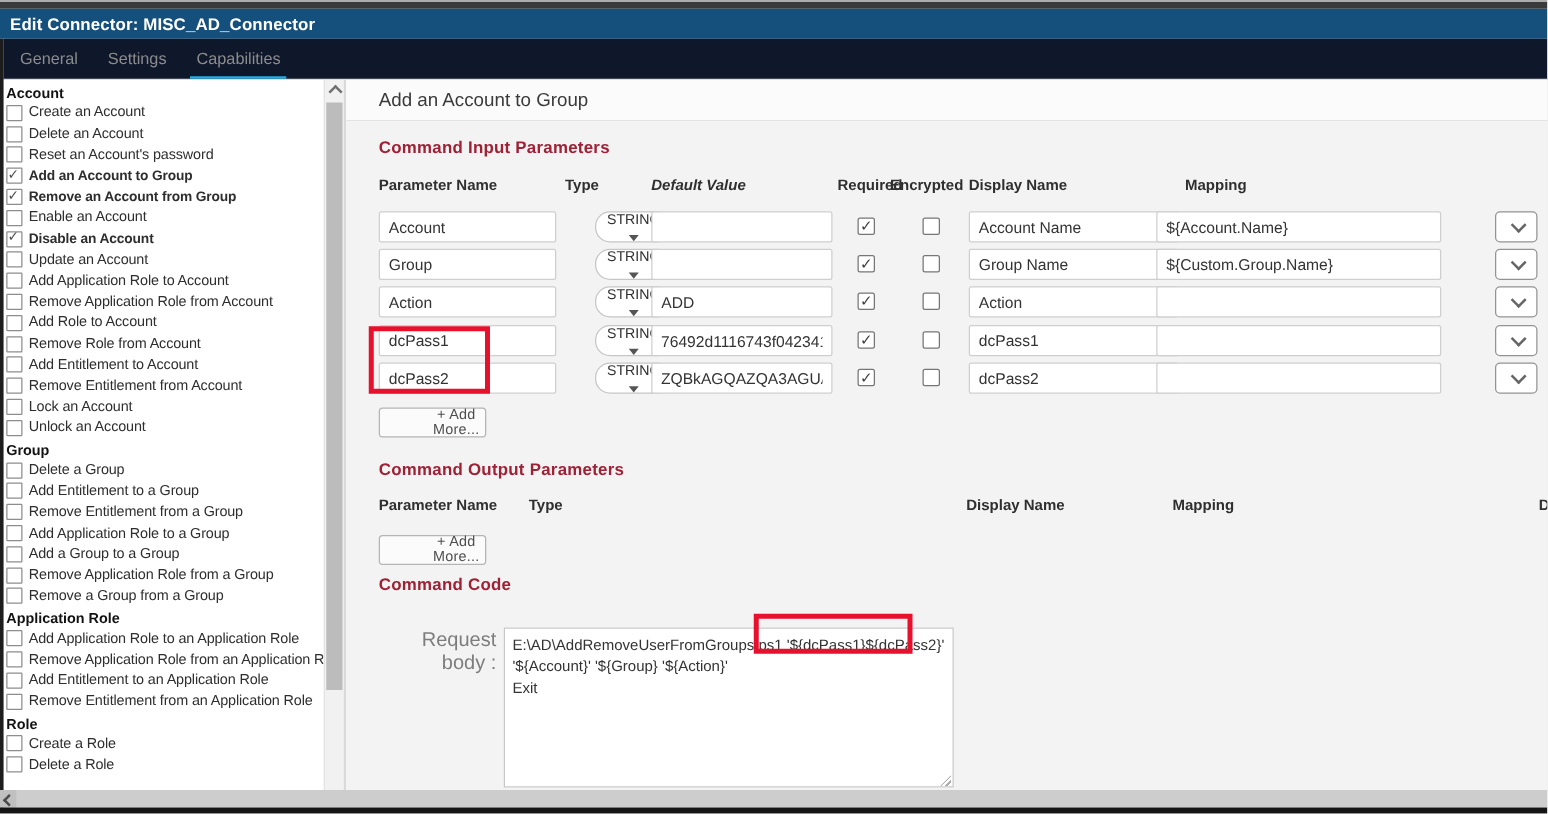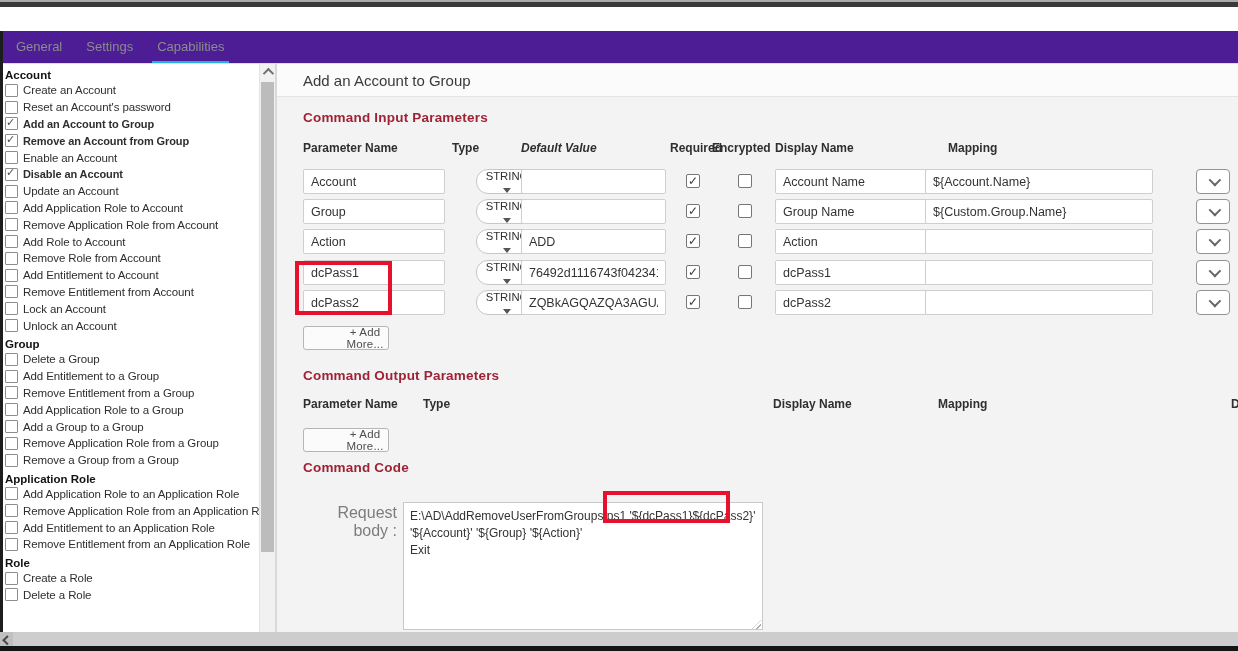--- a/index.html
+++ b/index.html
@@ -12,21 +12,21 @@
   
   .top-strip{position:absolute;left:0;top:0;width:1238px;height:7px;
              background:linear-gradient(#ababab 0 2px,#3a3a3a 2px 100%);}
   .titlebar{position:absolute;left:0;top:7px;width:1238px;height:24px;background:var(--blue);
             display:flex;align-items:center;padding-left:8px;box-sizing:border-box;}
   .titlebar span{color:#fff;font-size:13.5px;font-weight:600;letter-spacing:0.1px;}
   .left-strip{position:absolute;left:0;top:31px;width:3px;height:615px;background:#1d1d1d;}
   .bottom-strip{position:absolute;left:0;top:646px;width:1238px;height:5px;background:#141414;}
 
   
-  .tabsrow{position:absolute;left:3px;top:31px;width:1235px;height:33px;background:#4c1d95;
+  .tabsrow{position:absolute;left:3px;top:31px;width:1235px;height:33px;background:#0f172a;
            display:flex;align-items:stretch;gap:14px;padding-left:8px;box-sizing:border-box;
            border-bottom:1px solid #dedede;}
   .tab{color:#8c8c8c;font-size:13px;display:flex;align-items:center;padding:0 5px;
        box-sizing:border-box;border-bottom:2px solid transparent;cursor:default;}
   .tab.active{border-bottom:2px solid var(--accent);}
 
   
   .sidebar{position:absolute;left:3px;top:64px;width:256px;height:568px;background:#fff;
            overflow:hidden;padding:4px 0 0 2px;box-sizing:border-box;}
   .side-title{font-weight:bold;font-size:11.5px;color:#121212;height:14px;line-height:14px;margin-top:3px;}
@@ -115,35 +115,42 @@
   .anno{position:absolute;border:4px solid var(--red);box-sizing:border-box;pointer-events:none;}
   #anno1{left:295px;top:261px;width:97px;height:54px;}
   #anno2{left:603px;top:491px;width:127px;height:32px;}
 </style>
 </head>
 <body>
 
 <div class="page">
 
   <div class="top-strip"></div>
+  <div class="titlebar">
+    <span>Edit Connector: MISC_AD_Connector</span>
+  </div>
   <div class="left-strip"></div>
 
   <div class="tabsrow">
       <div class="tab">General</div>
       <div class="tab">Settings</div>
       <div class="tab active">Capabilities</div>
     </div>
 
   <div class="sidebar">
       <div class="side-section">
     <div class="side-title">Account</div>
     <div class="side-items">
           <div class="side-item">
     <span class="scb"></span>
     <span class="slbl">Create an Account</span>
+  </div>
+          <div class="side-item">
+    <span class="scb"></span>
+    <span class="slbl">Delete an Account</span>
   </div>
           <div class="side-item">
     <span class="scb"></span>
     <span class="slbl">Reset an Account's password</span>
   </div>
           <div class="side-item checked">
     <span class="scb checked"></span>
     <span class="slbl">Add an Account to Group</span>
   </div>
           <div class="side-item checked">

